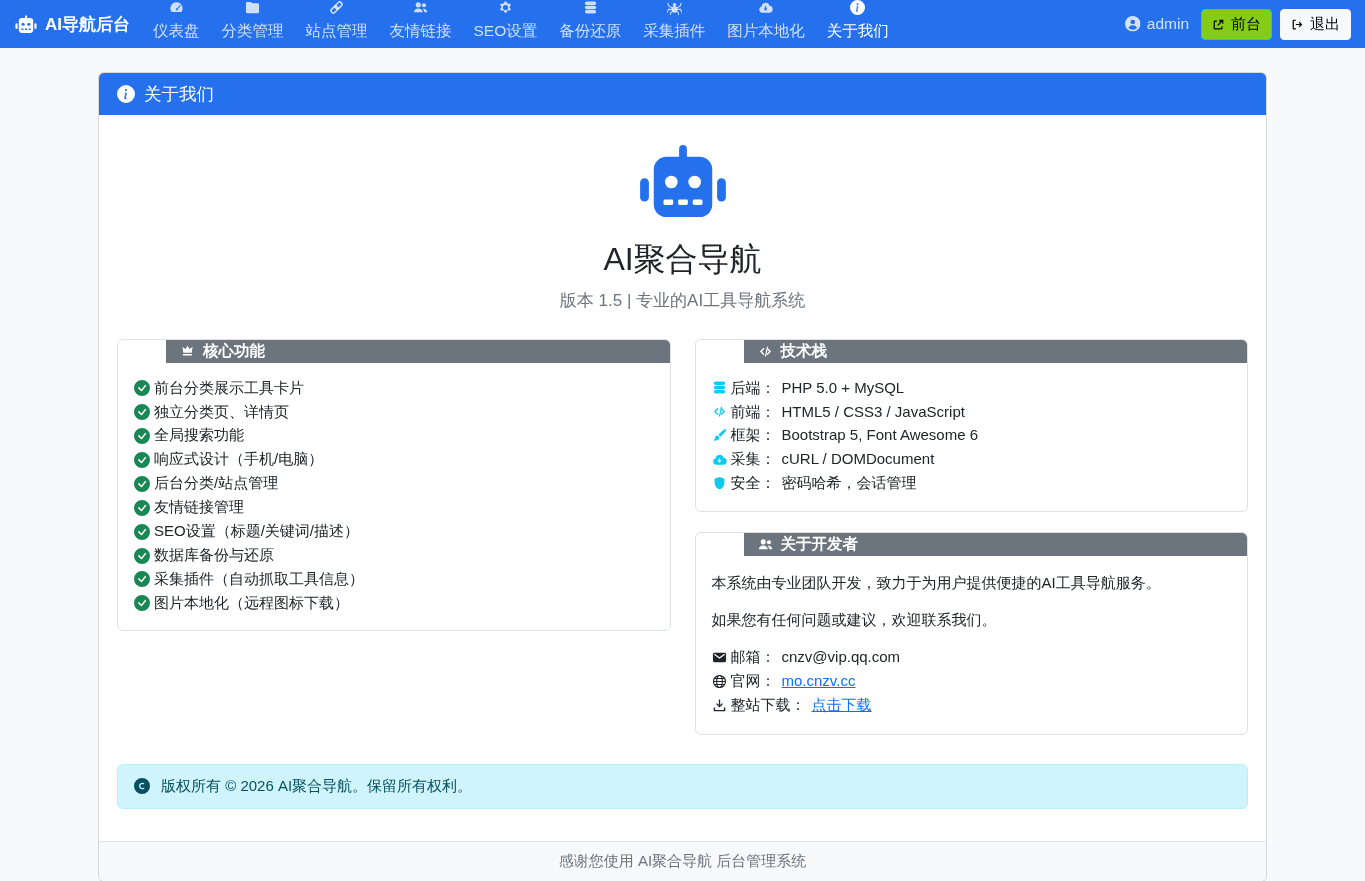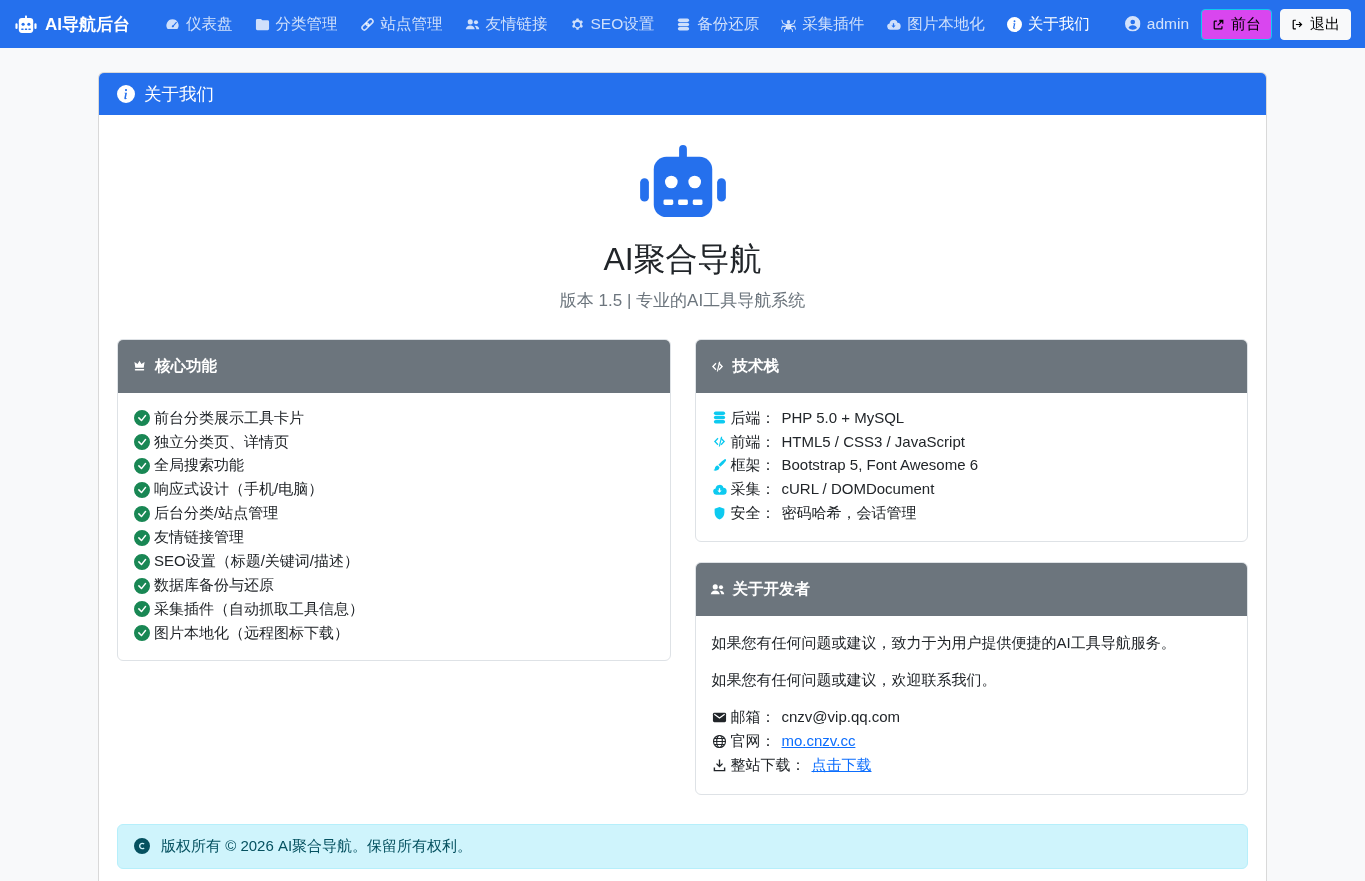--- a/index.html
+++ b/index.html
@@ -9,33 +9,33 @@
     background:#f8f9fa; color:#212529; font-size:15px;
     overflow:hidden;
   }
   .ic { width:1em; height:1em; fill:currentColor; display:inline-block; vertical-align:-0.125em; }
 
   
   .navbar {
     height:48px; background:#2570ed; display:flex; align-items:center;
     padding:0 14px; color:#fff; white-space:nowrap;
   }
-  .brand { display:flex; align-items:center; gap:7px; font-weight:700; font-size:17px; color:#fff; text-decoration:none; margin-right:24px; }
+  .brand { display:flex; align-items:center; gap:7px; font-weight:700; font-size:17px; color:#fff; text-decoration:none; margin-right:12px; }
   .brand svg { width:24px; height:19px; }
   .nav-links { display:flex; align-items:center; flex:1; }
   .nav-item {
     display:flex; align-items:center; gap:6px; padding:0 11px;
-    color:rgba(255,255,255,.78); text-decoration:none; font-size:15.5px; height:48px;
+    color:rgba(255,255,255,.78); text-decoration:none; font-size:15.5px; height:48px;flex-direction:column;
   }
   .nav-item .ic { font-size:15px; }
   .nav-item.active { color:#fff; }
   .nav-right { display:flex; align-items:center; gap:8px; }
   .nav-user { display:flex; align-items:center; gap:6px; color:rgba(255,255,255,.8); margin-right:4px; font-size:15.5px; }
   .btn { display:inline-flex; align-items:center; gap:6px; border-radius:4px; padding:5px 10px; font-size:15px; color:#000; text-decoration:none; border:1px solid transparent; cursor:pointer; }
-  .btn-info  { background:#d946ef; border-color:#0dcaf0; }
+  .btn-info  { background:#84cc16; border-color:#0dcaf0; }
   .btn-light { background:#f8f9fa; border-color:#f8f9fa;text-align:center; }
 
   
   .container { width:1169px; margin:24px auto 0; }
   .main-card { background:#fff; border:1px solid rgba(0,0,0,.15); border-radius:6px; overflow:hidden; }
   .main-card-header {
     background:#2570ed; color:#fff; padding:9px 18px; font-size:17.5px;
     display:flex; align-items:center; gap:9px;
   }
   .main-card-header .ic { font-size:18px; }
@@ -46,21 +46,21 @@
   .hero-robot { width:100px; height:76px; }
   .hero-title { font-size:32px; font-weight:500; margin-top:14px; color:#212529; }
   .hero-sub { font-size:17px; color:#6c757d; margin-top:7px; }
 
   
   .row { display:flex; gap:24px; margin-top:27px; align-items:flex-start; }
   .col { flex:1; min-width:0; display:flex; flex-direction:column; gap:20px; }
   .sub-card { border:1px solid #dee2e6; border-radius:6px; overflow:hidden; background:#fff; }
   .sub-card-header {
     background:#6c757d; color:#fff; font-weight:700; font-size:15.5px;
-    padding:16px 14px; display:flex; align-items:center; gap:8px;
+    padding:1px 14px; display:flex; align-items:center; gap:8px;margin-left:48px;
   }
   .sub-card-header .ic { font-size:15px; }
   .sub-card-body { padding:13px 16px 15px; }
   .feat-row, .tech-row, .contact-row { display:flex; align-items:center; gap:4px; padding:2.6px 0; line-height:1.25; }
   .feat-row .ic { color:#198754; font-size:16px; flex:none; }
   .tech-row .ic { color:#0dcaf0; font-size:15px; flex:none; }
   .contact-row .ic { color:#212529; font-size:15px; flex:none; }
   .lbl { margin-right:2px; }
   .dev-p { margin-bottom:16px; line-height:1.4; }
   .contacts { margin-top:14px; }
@@ -412,21 +412,21 @@
           </div>
 
           <div class="sub-card">
             <div class="sub-card-header">
               <svg class="ic">
                   <use href="#i-users"></use>
                 </svg>
               <span>关于开发者</span>
             </div>
             <div class="sub-card-body" style="padding:16px">
-              <p class="dev-p">如果您有任何问题或建议，致力于为用户提供便捷的AI工具导航服务。</p>
+              <p class="dev-p">本系统由专业团队开发，致力于为用户提供便捷的AI工具导航服务。</p>
               <p class="dev-p">如果您有任何问题或建议，欢迎联系我们。</p>
               <div class="contacts">
                 <div class="contact-row">
                   <svg class="ic">
                       <use href="#i-envelope"></use>
                     </svg>
                   <span class="lbl">邮箱：</span>
                   <span>cnzv@vip.qq.com</span>
                 </div>
                 <div class="contact-row">

